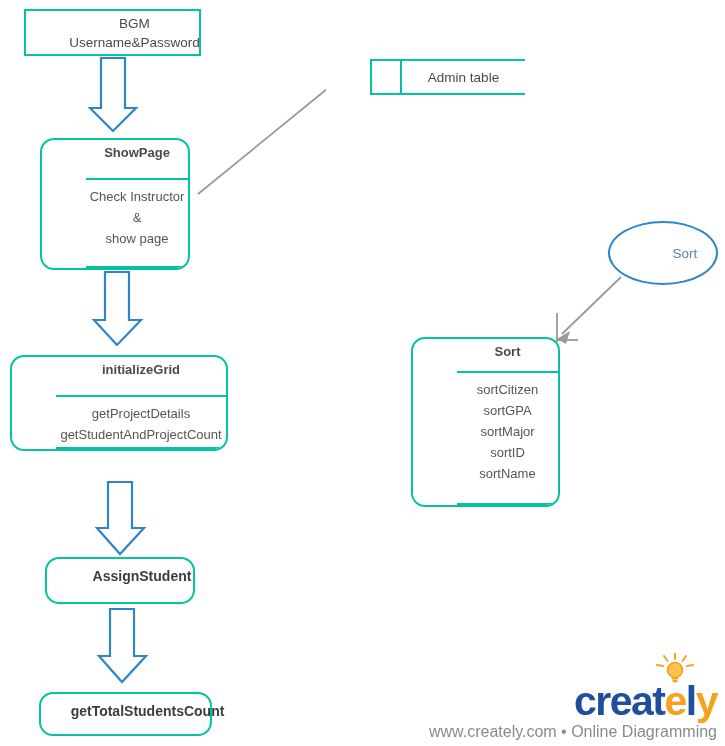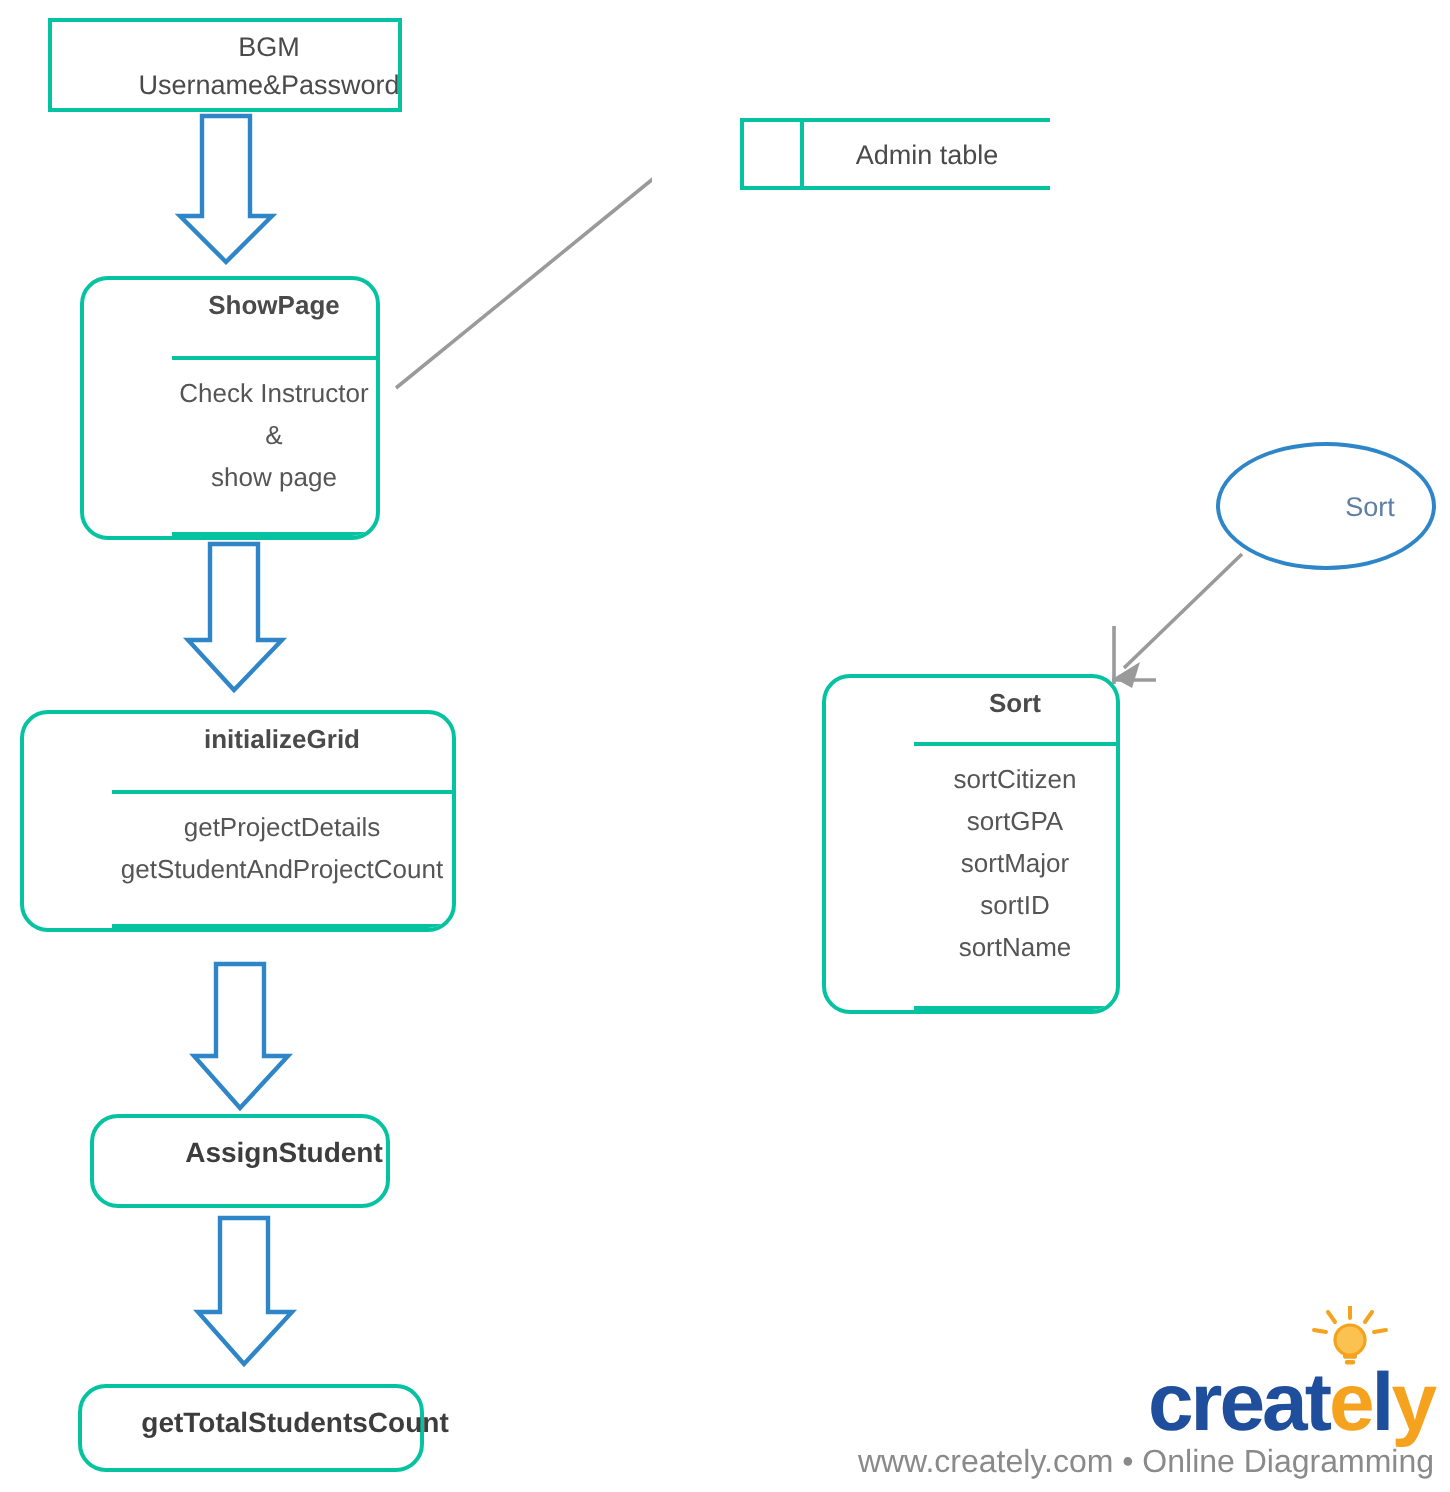--- a/index.html
+++ b/index.html
@@ -230,21 +230,21 @@
       <span>ShowPage</span>
     </div>
     <div class="body" style="height:70px;">
       <div class="line">Check Instructor</div>
       <div class="line">&amp;</div>
       <div class="line">show page</div>
     </div>
     <div class="ftr"></div>
   </div>
 
-  <div class="node class-node" style="left:10px; top:355px; width:218px; height:111px;">
+  <div class="node class-node" style="left:10px; top:355px; width:218px; height:96px;">
     <div class="hdr" style="height:40px;">
       <span>initializeGrid</span>
     </div>
     <div class="body" style="height:65px;">
       <div class="line">getProjectDetails</div>
       <div class="line">getStudentAndProjectCount</div>
     </div>
     <div class="ftr"></div>
   </div>
 

